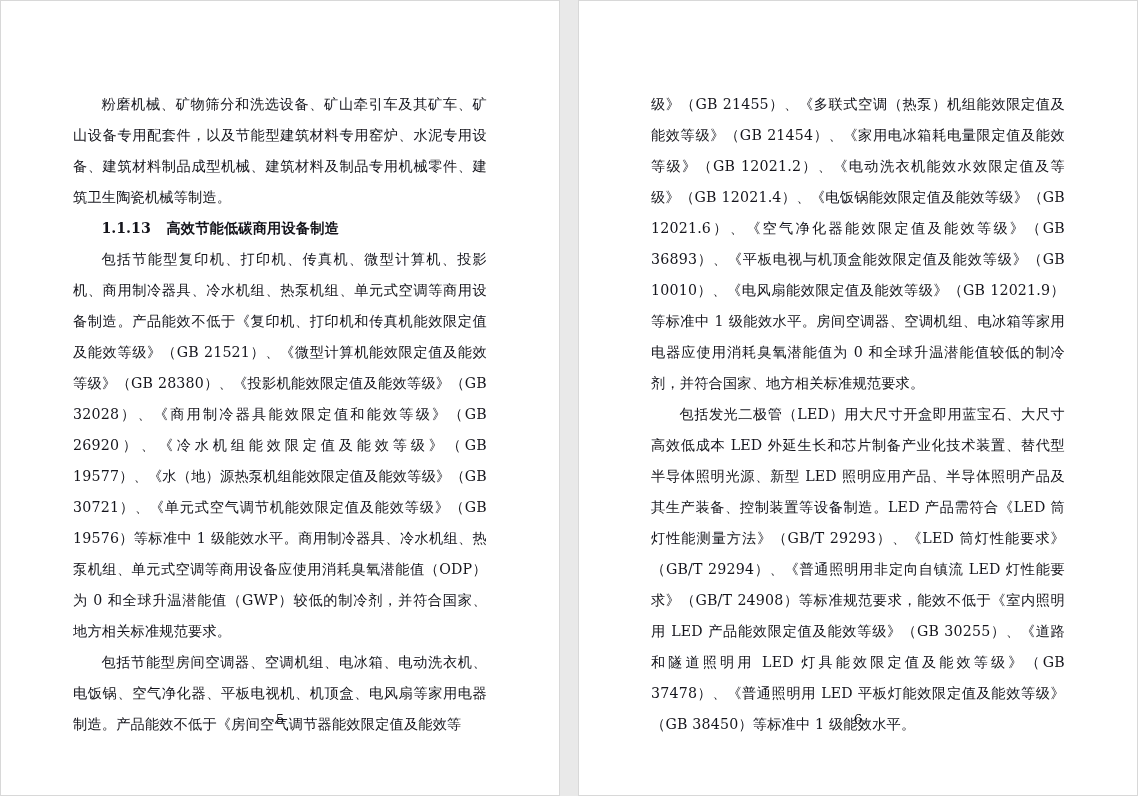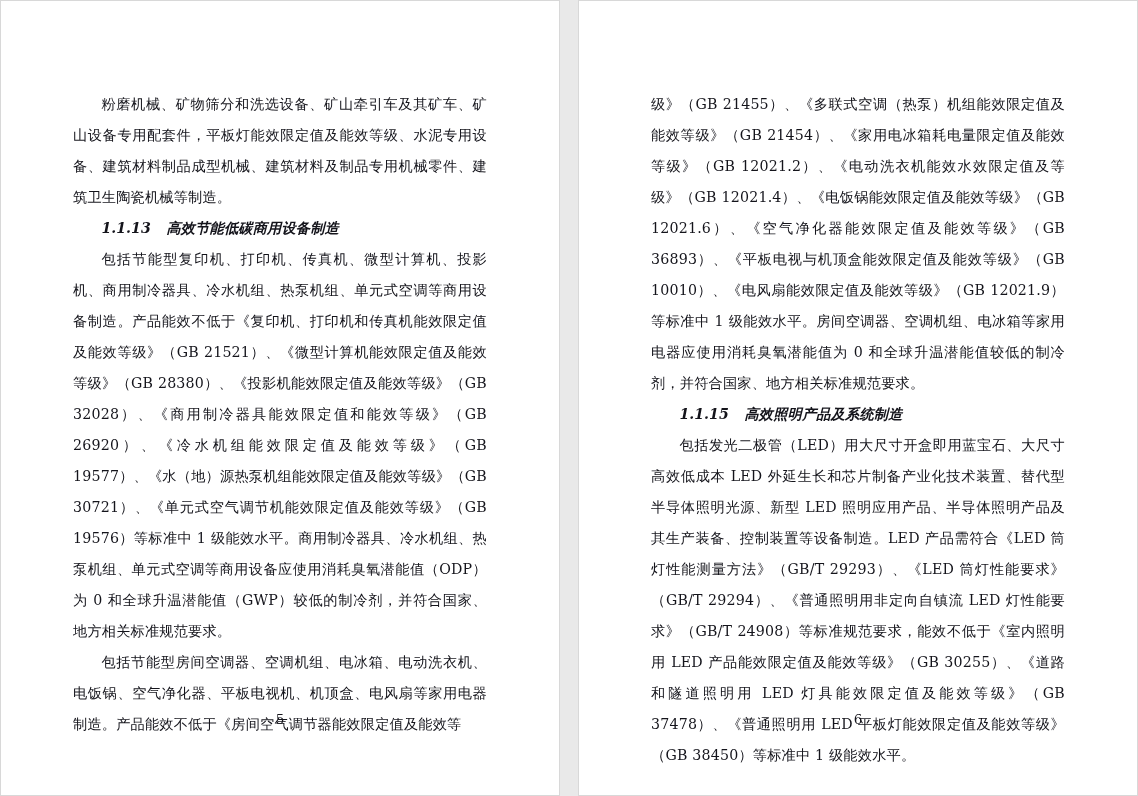--- a/index.html
+++ b/index.html
@@ -45,21 +45,20 @@
     text-justify: inter-ideograph;
     letter-spacing: 0.2px;
     font-family: "DejaVu Serif", "Liberation Serif", serif;
   }
   p.indent {
     text-indent: 2em;
   }
   p.heading {
     text-indent: 2em;
     font-weight: bold;
-    font-style: italic;
   }
   p.heading .num {
     font-weight: bold;
     letter-spacing: 0;
   }
   p.heading .gap {
     display: inline-block;
     width: 1.1em;
   }
   .page-number {
@@ -73,30 +72,29 @@
     font-family: "DejaVu Serif", "Liberation Serif", serif;
   }
 </style>
 </head>
 <body>
 
 <div class="spread">
 
   <div class="page">
     <div class="page-inner">
-      <p class="indent">粉磨机械、矿物筛分和洗选设备、矿山牵引车及其矿车、矿山设备专用配套件，平板灯能效限定值及能效等级、水泥专用设备、建筑材料制品成型机械、建筑材料及制品专用机械零件、建筑卫生陶瓷机械等制造。</p>
+      <p class="indent">粉磨机械、矿物筛分和洗选设备、矿山牵引车及其矿车、矿山设备专用配套件，以及节能型建筑材料专用窑炉、水泥专用设备、建筑材料制品成型机械、建筑材料及制品专用机械零件、建筑卫生陶瓷机械等制造。</p>
       <p class="heading"><span class="num">1.1.13</span><span class="gap"></span><span>高效节能低碳商用设备制造</span></p>
       <p class="indent">包括节能型复印机、打印机、传真机、微型计算机、投影机、商用制冷器具、冷水机组、热泵机组、单元式空调等商用设备制造。产品能效不低于《复印机、打印机和传真机能效限定值及能效等级》（GB 21521）、《微型计算机能效限定值及能效等级》（GB 28380）、《投影机能效限定值及能效等级》（GB 32028）、《商用制冷器具能效限定值和能效等级》（GB 26920）、《冷水机组能效限定值及能效等级》（GB 19577）、《水（地）源热泵机组能效限定值及能效等级》（GB 30721）、《单元式空气调节机能效限定值及能效等级》（GB 19576）等标准中 1 级能效水平。商用制冷器具、冷水机组、热泵机组、单元式空调等商用设备应使用消耗臭氧潜能值（ODP）为 0 和全球升温潜能值（GWP）较低的制冷剂，并符合国家、地方相关标准规范要求。</p>
       <p class="indent">包括节能型房间空调器、空调机组、电冰箱、电动洗衣机、电饭锅、空气净化器、平板电视机、机顶盒、电风扇等家用电器制造。产品能效不低于《房间空气调节器能效限定值及能效等</p>
     </div>
     <div class="page-number">5</div>
   </div>
 
   <div class="page">
     <div class="page-inner">
       <p>级》（GB 21455）、《多联式空调（热泵）机组能效限定值及能效等级》（GB 21454）、《家用电冰箱耗电量限定值及能效等级》（GB 12021.2）、《电动洗衣机能效水效限定值及等级》（GB 12021.4）、《电饭锅能效限定值及能效等级》（GB 12021.6）、《空气净化器能效限定值及能效等级》（GB 36893）、《平板电视与机顶盒能效限定值及能效等级》（GB 10010）、《电风扇能效限定值及能效等级》（GB 12021.9）等标准中 1 级能效水平。房间空调器、空调机组、电冰箱等家用电器应使用消耗臭氧潜能值为 0 和全球升温潜能值较低的制冷剂，并符合国家、地方相关标准规范要求。</p>
-      <p class="heading"><span class="num">1.1.15</span><span class="gap"></span><span>高效照明产品及系统制造</span></p>
       <p class="indent">包括发光二极管（LED）用大尺寸开盒即用蓝宝石、大尺寸高效低成本 LED 外延生长和芯片制备产业化技术装置、替代型半导体照明光源、新型 LED 照明应用产品、半导体照明产品及其生产装备、控制装置等设备制造。LED 产品需符合《LED 筒灯性能测量方法》（GB/T 29293）、《LED 筒灯性能要求》（GB/T 29294）、《普通照明用非定向自镇流 LED 灯性能要求》（GB/T 24908）等标准规范要求，能效不低于《室内照明用 LED 产品能效限定值及能效等级》（GB 30255）、《道路和隧道照明用 LED 灯具能效限定值及能效等级》（GB 37478）、《普通照明用 LED 平板灯能效限定值及能效等级》（GB 38450）等标准中 1 级能效水平。</p>
     </div>
     <div class="page-number">6</div>
   </div>
 
 </div>
 
 </body></html>

